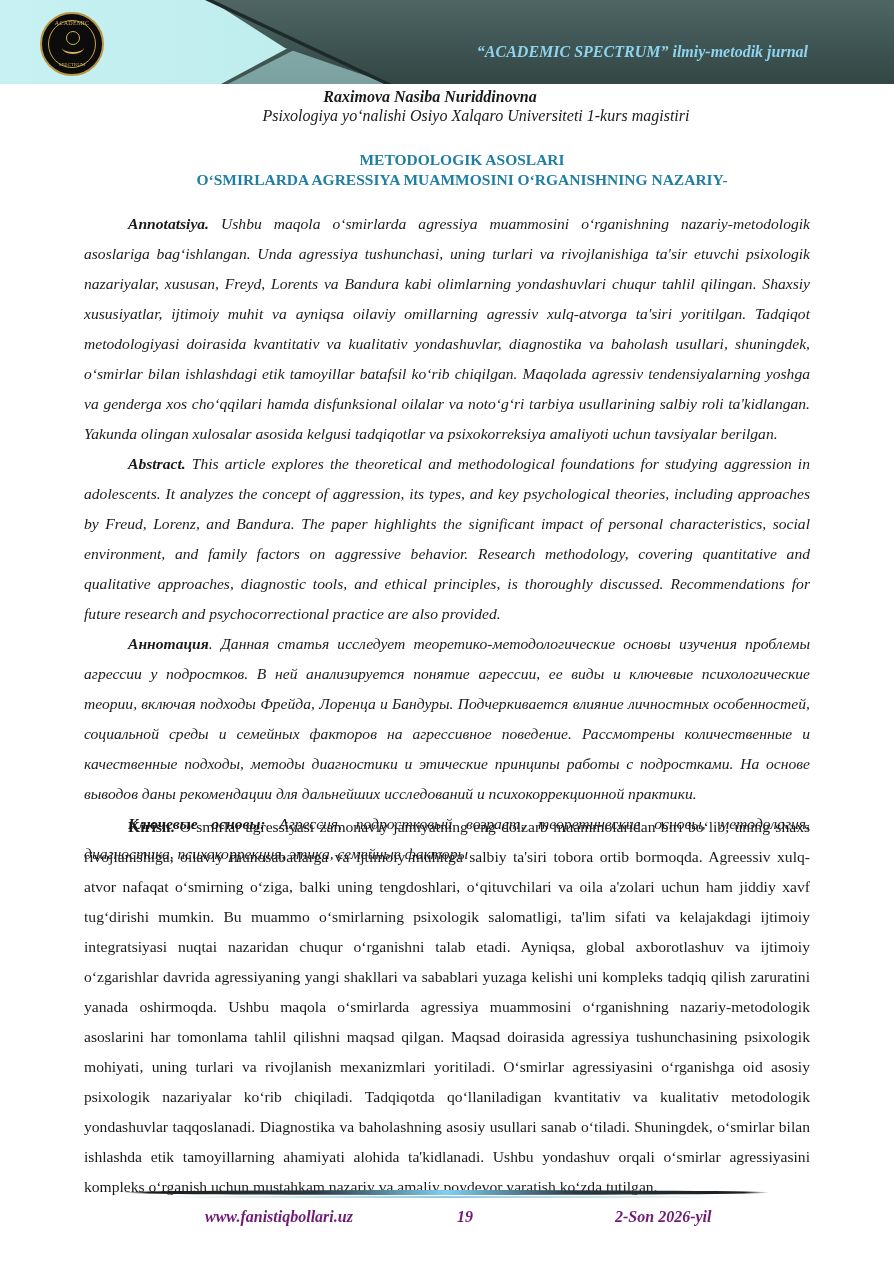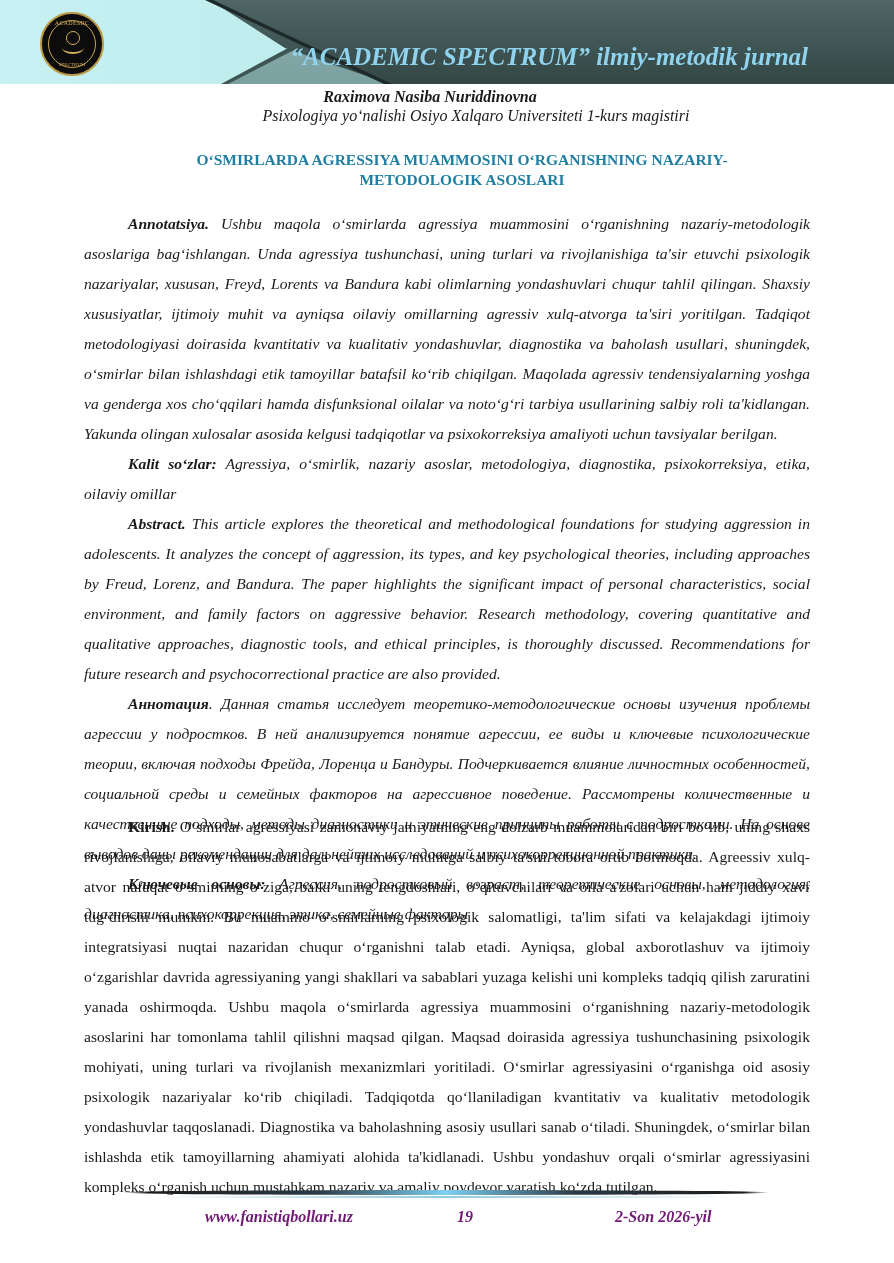--- a/index.html
+++ b/index.html
@@ -14,21 +14,21 @@
   .header .mid { position:absolute; inset:0; background:linear-gradient(180deg,#8fb3b2 0%,#7aa09f 100%);
     clip-path: polygon(293px 48px, 390px 84px, 225px 84px); }
   .header .midline { position:absolute; inset:0; background:#3f5553;
     clip-path: polygon(290px 47px, 296px 49px, 228px 84px, 221px 84px); }
   .logo { position:absolute; left:40px; top:12px; width:64px; height:64px; border-radius:50%; background:#0c0c0c; border:2px solid #b99745; box-sizing:border-box; }
   .logo .ring { position:absolute; left:6px; top:6px; width:48px; height:48px; border-radius:50%; border:1px solid #c9a650; box-sizing:border-box; }
   .logo .top { position:absolute; left:0; top:6px; width:100%; text-align:center; font-size:6px; color:#d4b05a; font-family:"Liberation Serif", serif; letter-spacing:0.3px; }
   .logo .bot { position:absolute; left:0; bottom:7px; width:100%; text-align:center; font-size:5px; color:#d4b05a; font-family:"Liberation Serif", serif; }
   .logo .book { position:absolute; left:20px; top:28px; width:22px; height:10px; border-bottom:2px solid #d4b05a; border-radius:0 0 50% 50%; }
   .logo .globe { position:absolute; left:24px; top:17px; width:14px; height:14px; border-radius:50%; border:1px solid #d4b05a; box-sizing:border-box; }
-  .journal-title { position:absolute; right:86px; top:43px; font-size:25px; font-weight:bold; font-style:italic; color:#8fd3ee; white-space:nowrap; }
+  .journal-title { position:absolute; right:86px; top:43px; font-size:16px; font-weight:bold; font-style:italic; color:#8fd3ee; white-space:nowrap; }
 
   .author { position:absolute; left:0; width:820px; top:88px; text-align:center; font-size:16px; font-weight:bold; font-style:italic; padding-left:40px; box-sizing:border-box; }
   .affil { position:absolute; left:0; width:894px; top:107px; text-align:center; font-size:16px; font-style:italic; padding-left:58px; box-sizing:border-box; }
   .title { position:absolute; left:120px; width:684px; top:150px; text-align:center; font-size:15.5px; font-weight:bold; color:#1e7fa3; line-height:20px; }
 
   .body { position:absolute; left:84px; width:726px; font-size:15.6px; line-height:30px; text-align:justify; }
   .body p { margin:0; text-indent:44px; }
   .it { font-style:italic; }
   .b { font-weight:bold; }
 
@@ -54,27 +54,26 @@
     <div class="top">ACADEMIC</div>
     <div class="bot">SPECTRUM</div>
   </div>
   <div class="journal-title">“ACADEMIC SPECTRUM” ilmiy-metodik jurnal</div>
 </div>
 
 <div class="author">Raximova Nasiba Nuriddinovna</div>
 <div class="affil">Psixologiya yo‘nalishi Osiyo Xalqaro Universiteti 1-kurs magistiri</div>
 
 <div class="title">
+  <div>METODOLOGIK ASOSLARI</div>
   <div>O‘SMIRLARDA AGRESSIYA MUAMMOSINI O‘RGANISHNING NAZARIY-</div>
-  <div>METODOLOGIK ASOSLARI</div>
 </div>
 
 <div class="body it" style="top:209px;">
   <p><span class="b">Annotatsiya.</span><span> Ushbu maqola o‘smirlarda agressiya muammosini o‘rganishning nazariy-metodologik asoslariga bag‘ishlangan. Unda agressiya tushunchasi, uning turlari va rivojlanishiga ta'sir etuvchi psixologik nazariyalar, xususan, Freyd, Lorents va Bandura kabi olimlarning yondashuvlari chuqur tahlil qilingan. Shaxsiy xususiyatlar, ijtimoiy muhit va ayniqsa oilaviy omillarning agressiv xulq-atvorga ta'siri yoritilgan. Tadqiqot metodologiyasi doirasida kvantitativ va kualitativ yondashuvlar, diagnostika va baholash usullari, shuningdek, o‘smirlar bilan ishlashdagi etik tamoyillar batafsil ko‘rib chiqilgan. Maqolada agressiv tendensiyalarning yoshga va genderga xos cho‘qqilari hamda disfunksional oilalar va noto‘g‘ri tarbiya usullarining salbiy roli ta'kidlangan. Yakunda olingan xulosalar asosida kelgusi tadqiqotlar va psixokorreksiya amaliyoti uchun tavsiyalar berilgan.</span></p>
-  <p><span class="b">Kalit so‘zlar:</span><span> Agressiya, o‘smirlik, nazariy asoslar, metodologiya, diagnostika, psixokorreksiya, etika, oilaviy omillar</span></p>
   <p><span class="b">Abstract.</span><span> This article explores the theoretical and methodological foundations for studying aggression in adolescents. It analyzes the concept of aggression, its types, and key psychological theories, including approaches by Freud, Lorenz, and Bandura. The paper highlights the significant impact of personal characteristics, social environment, and family factors on aggressive behavior. Research methodology, covering quantitative and qualitative approaches, diagnostic tools, and ethical principles, is thoroughly discussed. Recommendations for future research and psychocorrectional practice are also provided.</span></p>
   <p><span class="b">Аннотация</span><span>. Данная статья исследует теоретико-методологические основы изучения проблемы агрессии у подростков. В ней анализируется понятие агрессии, ее виды и ключевые психологические теории, включая подходы Фрейда, Лоренца и Бандуры. Подчеркивается влияние личностных особенностей, социальной среды и семейных факторов на агрессивное поведение. Рассмотрены количественные и качественные подходы, методы диагностики и этические принципы работы с подростками. На основе выводов даны рекомендации для дальнейших исследований и психокоррекционной практики.</span></p>
   <p><span class="b">Ключевые основы:</span><span> Агрессия, подростковый возраст, теоретические основы, методология, диагностика, психокоррекция, этика, семейные факторы</span></p>
 </div>
 
 <div class="body" style="top:812px;">
   <p><span class="b">Kirish.</span><span> O‘smirlar agressiyasi zamonaviy jamiyatning eng dolzarb muammolaridan biri bo‘lib, uning shaxs rivojlanishiga, oilaviy munosabatlarga va ijtimoiy muhitga salbiy ta'siri tobora ortib bormoqda. Agreessiv xulq-atvor nafaqat o‘smirning o‘ziga, balki uning tengdoshlari, o‘qituvchilari va oila a'zolari uchun ham jiddiy xavf tug‘dirishi mumkin. Bu muammo o‘smirlarning psixologik salomatligi, ta'lim sifati va kelajakdagi ijtimoiy integratsiyasi nuqtai nazaridan chuqur o‘rganishni talab etadi. Ayniqsa, global axborotlashuv va ijtimoiy o‘zgarishlar davrida agressiyaning yangi shakllari va sabablari yuzaga kelishi uni kompleks tadqiq qilish zaruratini yanada oshirmoqda. Ushbu maqola o‘smirlarda agressiya muammosini o‘rganishning nazariy-metodologik asoslarini har tomonlama tahlil qilishni maqsad qilgan. Maqsad doirasida agressiya tushunchasining psixologik mohiyati, uning turlari va rivojlanish mexanizmlari yoritiladi. O‘smirlar agressiyasini o‘rganishga oid asosiy psixologik nazariyalar ko‘rib chiqiladi. Tadqiqotda qo‘llaniladigan kvantitativ va kualitativ metodologik yondashuvlar taqqoslanadi. Diagnostika va baholashning asosiy usullari sanab o‘tiladi. Shuningdek, o‘smirlar bilan ishlashda etik tamoyillarning ahamiyati alohida ta'kidlanadi. Ushbu yondashuv orqali o‘smirlar agressiyasini kompleks o‘rganish uchun mustahkam nazariy va amaliy poydevor yaratish ko‘zda tutilgan.</span></p>
 </div>
 
 <div class="footer-line"></div>

